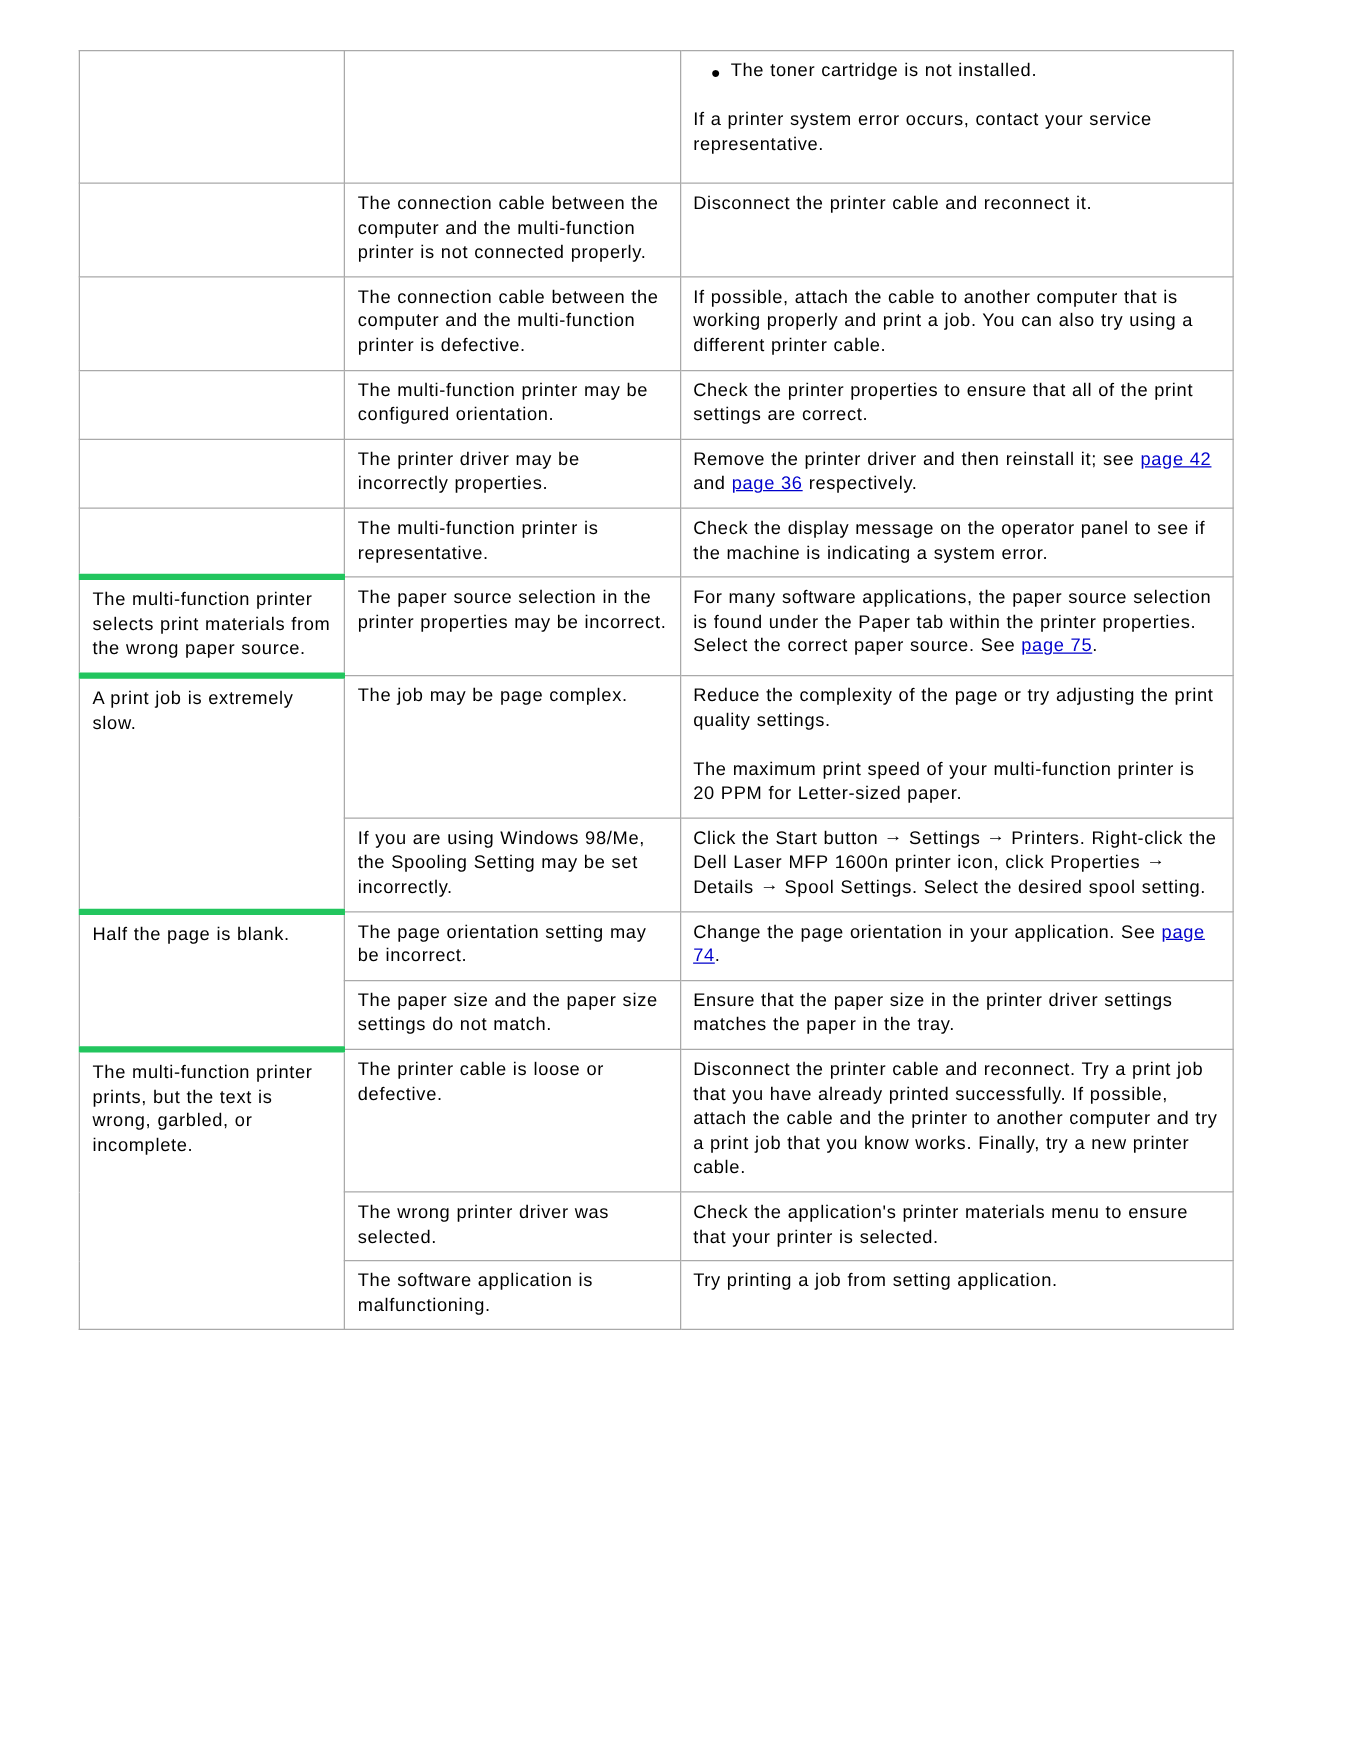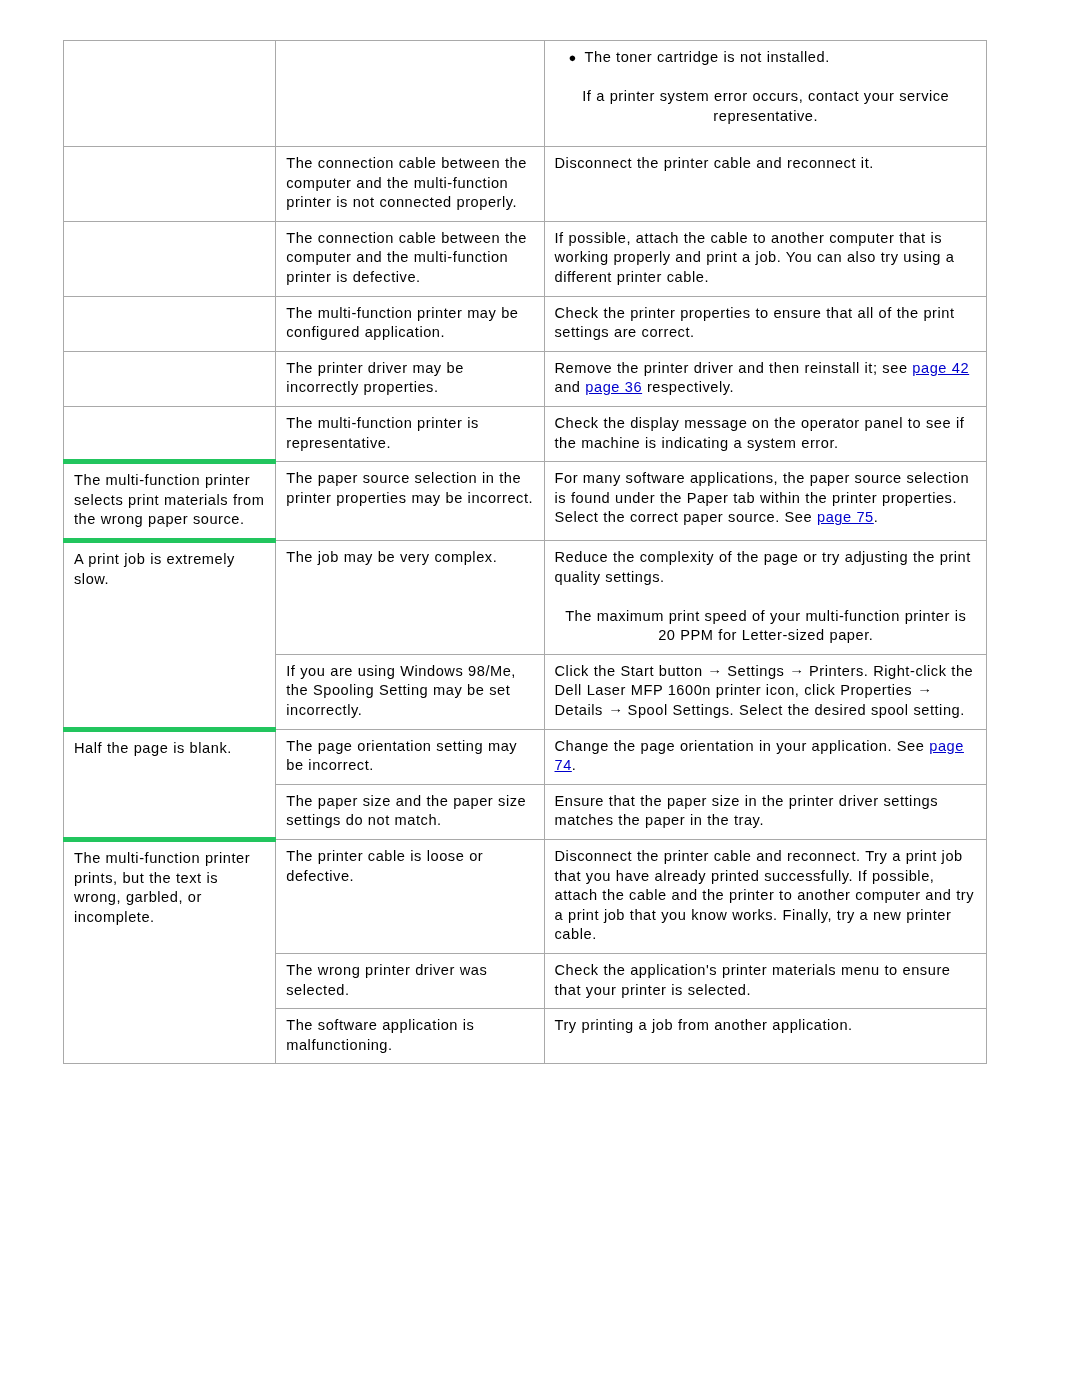--- a/index.html
+++ b/index.html
@@ -56,21 +56,20 @@
   td.colcause { width: 268px; }
   td.colsol   { width: 442px; }
 
   td.empty-cell { border-left: none; border-right: none; }
 
   p.line {
     margin: 0;
   }
   p.gap {
     margin: 19.6px 0 0 0;
-    text-align: center;
   }
   ul.bl {
     margin: 0 0 0 0;
     padding: 0 0 0 30px;
     list-style: none;
   }
   ul.bl li {
     position: relative;
     margin: 0;
   }
@@ -129,21 +128,21 @@
       <tr>
         <td class="colsym empty-cell"></td>
         <td class="colcause">The connection cable between the computer and the multi-function printer is defective.</td>
         <td class="colsol">
           <p class="line">If possible, attach the cable to another computer that is working properly and print a job. You can also try using a different printer cable.</p>
         </td>
       </tr>
 
       <tr>
         <td class="colsym empty-cell"></td>
-        <td class="colcause">The multi-function printer may be configured application.</td>
+        <td class="colcause">The multi-function printer may be configured orientation.</td>
         <td class="colsol">
           <p class="line">Check the printer properties to ensure that all of the print settings are correct.</p>
         </td>
       </tr>
 
       <tr>
         <td class="colsym empty-cell"></td>
         <td class="colcause">The printer driver may be incorrectly properties.</td>
         <td class="colsol">
           <p class="line"><span>Remove the printer driver and then reinstall it; see </span><a class="pagelink" href="#">page 42</a><span> and </span><a class="pagelink" href="#">page 36</a><span> respectively.</span></p>
@@ -161,21 +160,21 @@
       <tr>
         <td class="colsym boxed">The multi-function printer selects print materials from the wrong paper source.</td>
         <td class="colcause">The paper source selection in the printer properties may be incorrect.</td>
         <td class="colsol">
           <p class="line"><span>For many software applications, the paper source selection is found under the Paper tab within the printer properties. Select the correct paper source. See </span><a class="pagelink" href="#">page 75</a><span>.</span></p>
         </td>
       </tr>
 
       <tr>
         <td class="colsym boxed" rowspan="2">A print job is extremely slow.</td>
-        <td class="colcause">The job may be very complex.</td>
+        <td class="colcause">The job may be page complex.</td>
         <td class="colsol">
           <p class="line">Reduce the complexity of the page or try adjusting the print quality settings.</p>
           <p class="gap">The maximum print speed of your multi-function printer is 20 PPM for Letter-sized paper.</p>
         </td>
       </tr>
 
       <tr>
         <td class="colcause">If you are using Windows 98/Me, the Spooling Setting may be set incorrectly.</td>
         <td class="colsol">
           <p class="line"><span>Click the Start button</span> <span class="arrow">→</span> <span>Settings</span> <span class="arrow">→</span> <span>Printers. Right-click the Dell Laser MFP 1600n printer icon, click Properties</span> <span class="arrow">→</span> <span>Details</span> <span class="arrow">→</span> <span>Spool Settings. Select the desired spool setting.</span></p>
@@ -208,20 +207,20 @@
       <tr>
         <td class="colcause">The wrong printer driver was selected.</td>
         <td class="colsol">
           <p class="line">Check the application's printer materials menu to ensure that your printer is selected.</p>
         </td>
       </tr>
 
       <tr>
         <td class="colcause">The software application is malfunctioning.</td>
         <td class="colsol">
-          <p class="line">Try printing a job from another application.</p>
+          <p class="line">Try printing a job from setting application.</p>
         </td>
       </tr>
 
     </tbody>
   </table>
 
 </div>
 
 </body></html>

